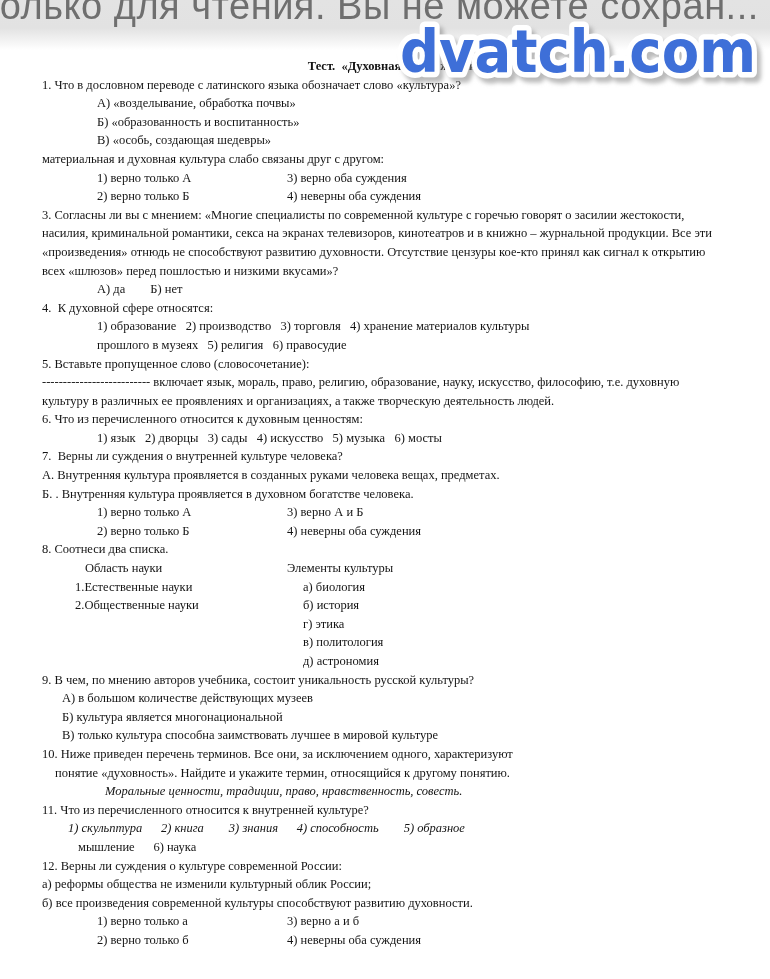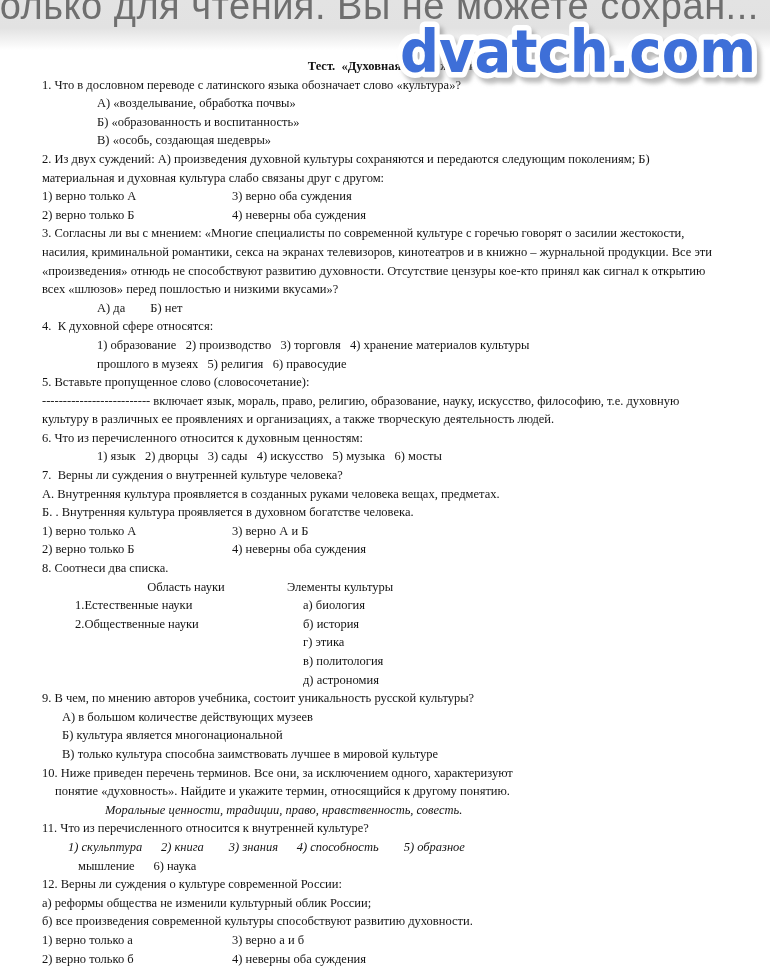--- a/index.html
+++ b/index.html
@@ -33,22 +33,22 @@
   .title { font-weight:bold; text-align:center; white-space:pre; }
   .r  { white-space:pre; }
   .i1 { padding-left:55px; }   
   .i2 { padding-left:20px; }   
   .i3 { padding-left:26px;font-style:italic; }   
   .i3b{ padding-left:36px; }   
   .i4 { padding-left:13px; }   
   .it { font-style:italic; padding-left:63px; }
   .cols { display:flex; white-space:pre; }
   .cols .c1 { flex:0 0 auto; }
-  .ca .c1 { width:190px; }
-  .t1 .c1 { margin-left:43px; width:202px;text-align:center; }
+  .ca .c1 { margin-left:55px; width:190px; }
+  .t1 .c1 { margin-left:43px; width:202px; }
   .t2 .c1 { margin-left:33px; width:228px; }
 </style>
 </head>
 <body>
 
 <div class="banner">
   <div class="banner-text">Только для чтения. Вы не можете сохран...</div>
 </div>
 
 <div class="watermark">
@@ -58,21 +58,20 @@
 </div>
 
 <div class="page">
   <div class="title">Тест.  «Духовная сфера жизни»</div>
 
   <div class="r">1. Что в дословном переводе с латинского языка обозначает слово «культура»?</div>
   <div class="r i1">А) «возделывание, обработка почвы»</div>
   <div class="r i1">Б) «образованность и воспитанность»</div>
   <div class="r i1">В) «особь, создающая шедевры»</div>
 
-  <div class="r">2. Из двух суждений: А) произведения духовной культуры сохраняются и передаются следующим поколениям; Б)</div>
   <div class="r">материальная и духовная культура слабо связаны друг с другом:</div>
   <div class="cols ca">
     <span class="c1">1) верно только А</span>
     <span class="c2">3) верно оба суждения</span>
   </div>
   <div class="cols ca">
     <span class="c1">2) верно только Б</span>
     <span class="c2">4) неверны оба суждения</span>
   </div>
 

